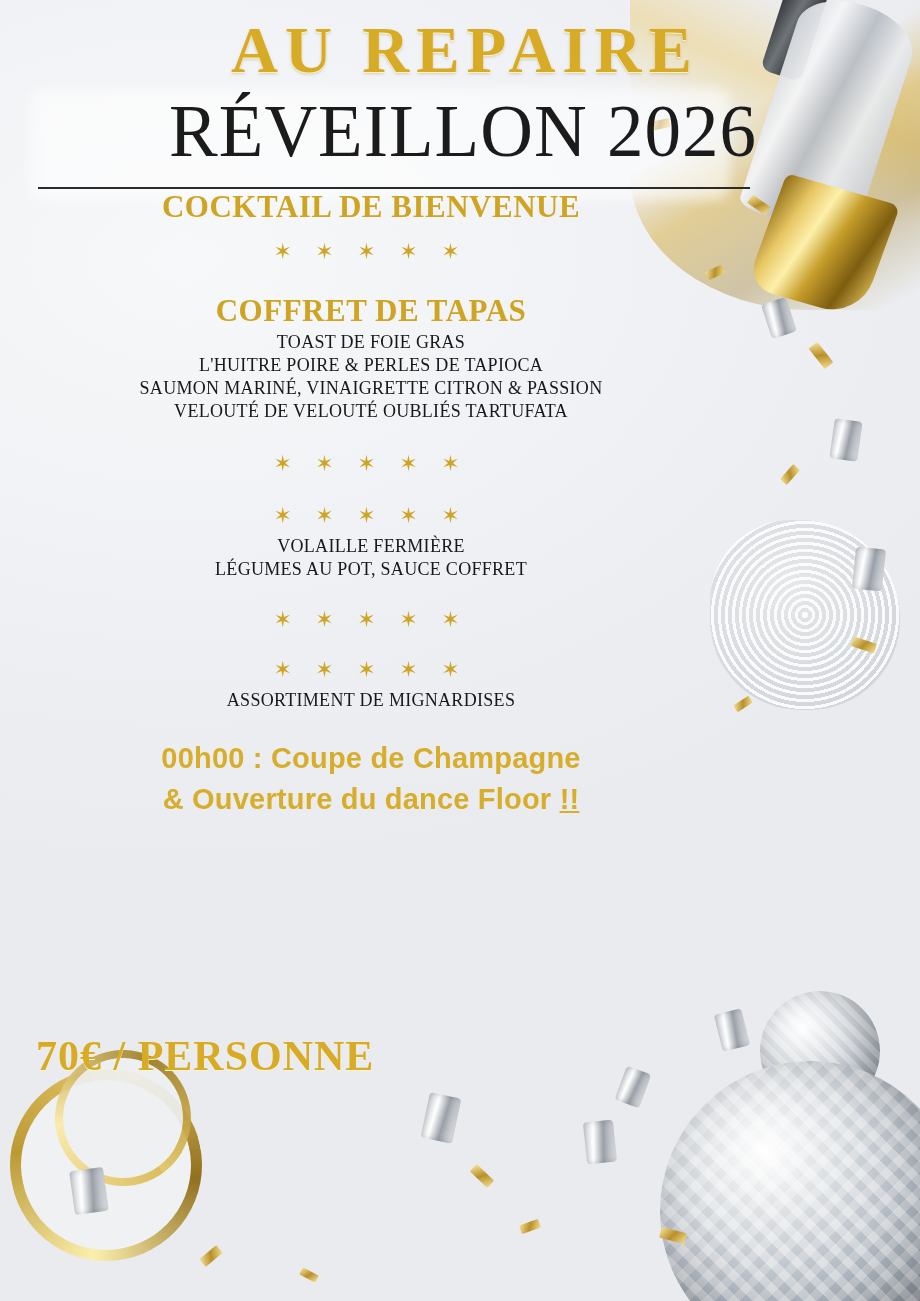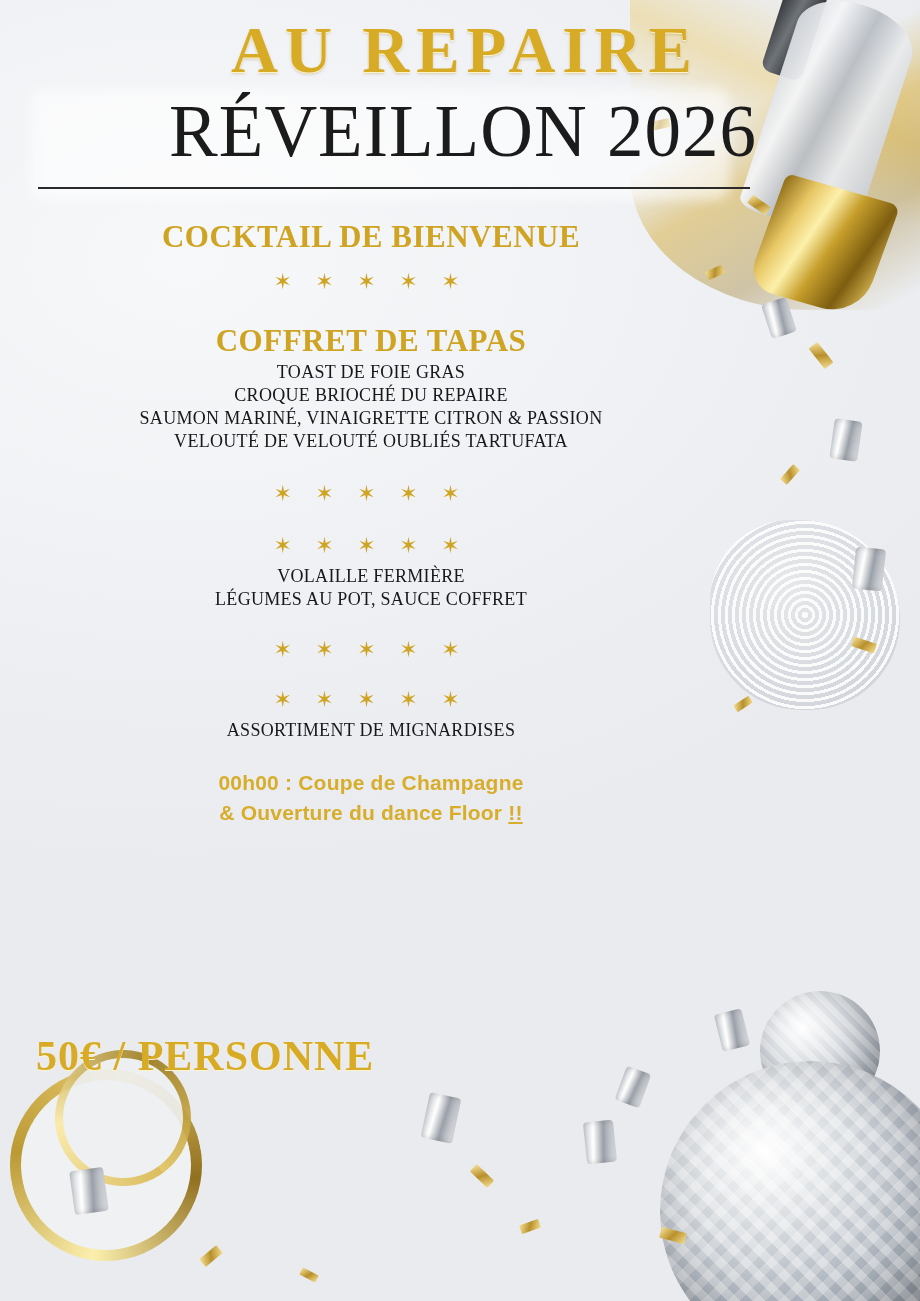--- a/index.html
+++ b/index.html
@@ -188,21 +188,20 @@
     text-align: center;
     color: #1b1b1b;
   }
 
   .h-gold {
     color: #d0a423;
     font-family: "Liberation Serif", serif;
     font-weight: bold;
     font-size: 31px;
     letter-spacing: .5px;
-    margin-top: 30px;
   }
   .h-gold.tapas { margin-top: 28px; }
 
   .stars {
     color: #d0a423;
     font-size: 22px;
     letter-spacing: 9px;
     margin: 14px 0 6px 0;
     font-family: "Liberation Serif", serif;
   }
@@ -215,21 +214,21 @@
     color: #17181a;
   }
 
   .course { margin-top: 2px; }
 
   .midnight {
     margin-top: 26px;
     color: #d8ad2a;
     font-family: "Liberation Sans", sans-serif;
     font-weight: bold;
-    font-size: 21px;
+    font-size: 29px;
     line-height: 1.4;
     letter-spacing: .2px;
   }
   .midnight u { text-decoration: underline; }
 
   .price {
     position: absolute;
     left: 36px;
     top: 1032px;
     color: #d8ab26;
@@ -286,21 +285,21 @@
     <div class="rule"></div>
 
     <div class="menu">
 
       <div class="h-gold">COCKTAIL DE BIENVENUE</div>
       <div class="stars">✶ ✶ ✶ ✶ ✶</div>
 
       <div class="h-gold tapas">COFFRET DE TAPAS</div>
       <div class="course">
         <div class="line">TOAST DE FOIE GRAS</div>
-        <div class="line">CROQUE BRIOCHÉ DU REPAIRE</div>
+        <div class="line">L'HUITRE POIRE &amp; PERLES DE TAPIOCA</div>
         <div class="line">SAUMON MARINÉ, VINAIGRETTE CITRON &amp; PASSION</div>
         <div class="line">VELOUTÉ DE VELOUTÉ OUBLIÉS TARTUFATA</div>
       </div>
 
       <div class="stars" style="margin-top:28px;">✶ ✶ ✶ ✶ ✶</div>
 
       <div class="stars" style="margin-top:26px;">✶ ✶ ✶ ✶ ✶</div>
       <div class="course">
         <div class="line">VOLAILLE FERMIÈRE</div>
         <div class="line">LÉGUMES AU POT, SAUCE COFFRET</div>
@@ -313,16 +312,16 @@
         <div class="line">ASSORTIMENT DE MIGNARDISES</div>
       </div>
 
       <div class="midnight">
         <div>00h00 : Coupe de Champagne</div>
         <div><span>&amp; Ouverture du dance Floor </span><u>!!</u></div>
       </div>
 
     </div>
 
-    <div class="price">50€ / PERSONNE</div>
+    <div class="price">70€ / PERSONNE</div>
 
   </div>
 </div>
 
 </body></html>

